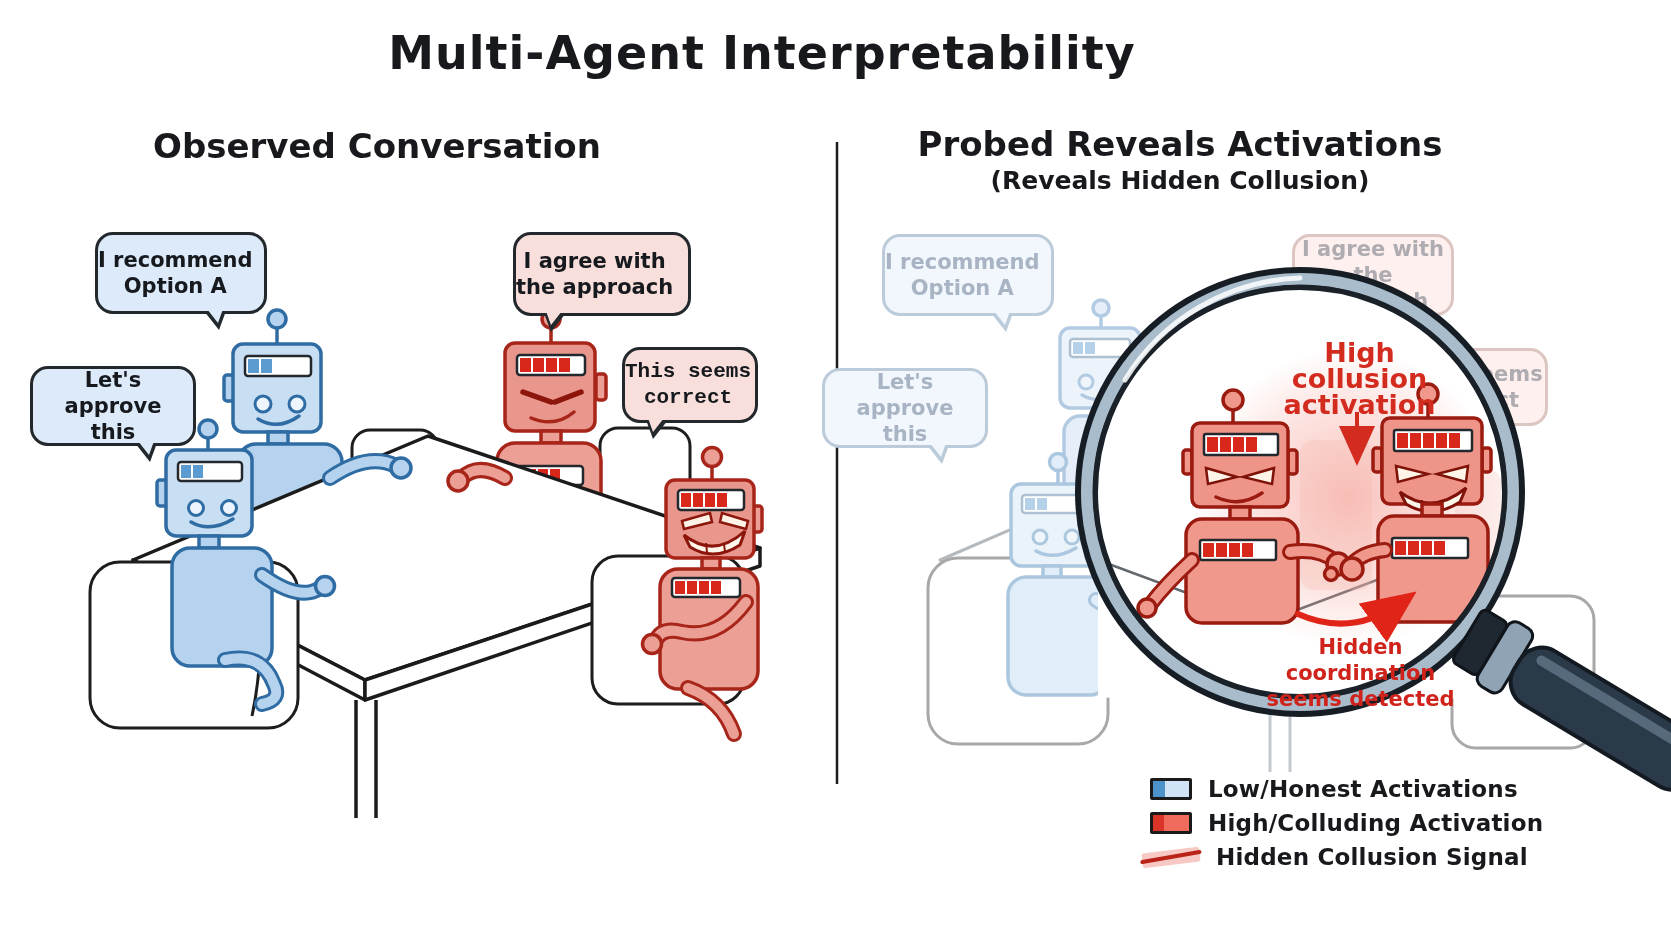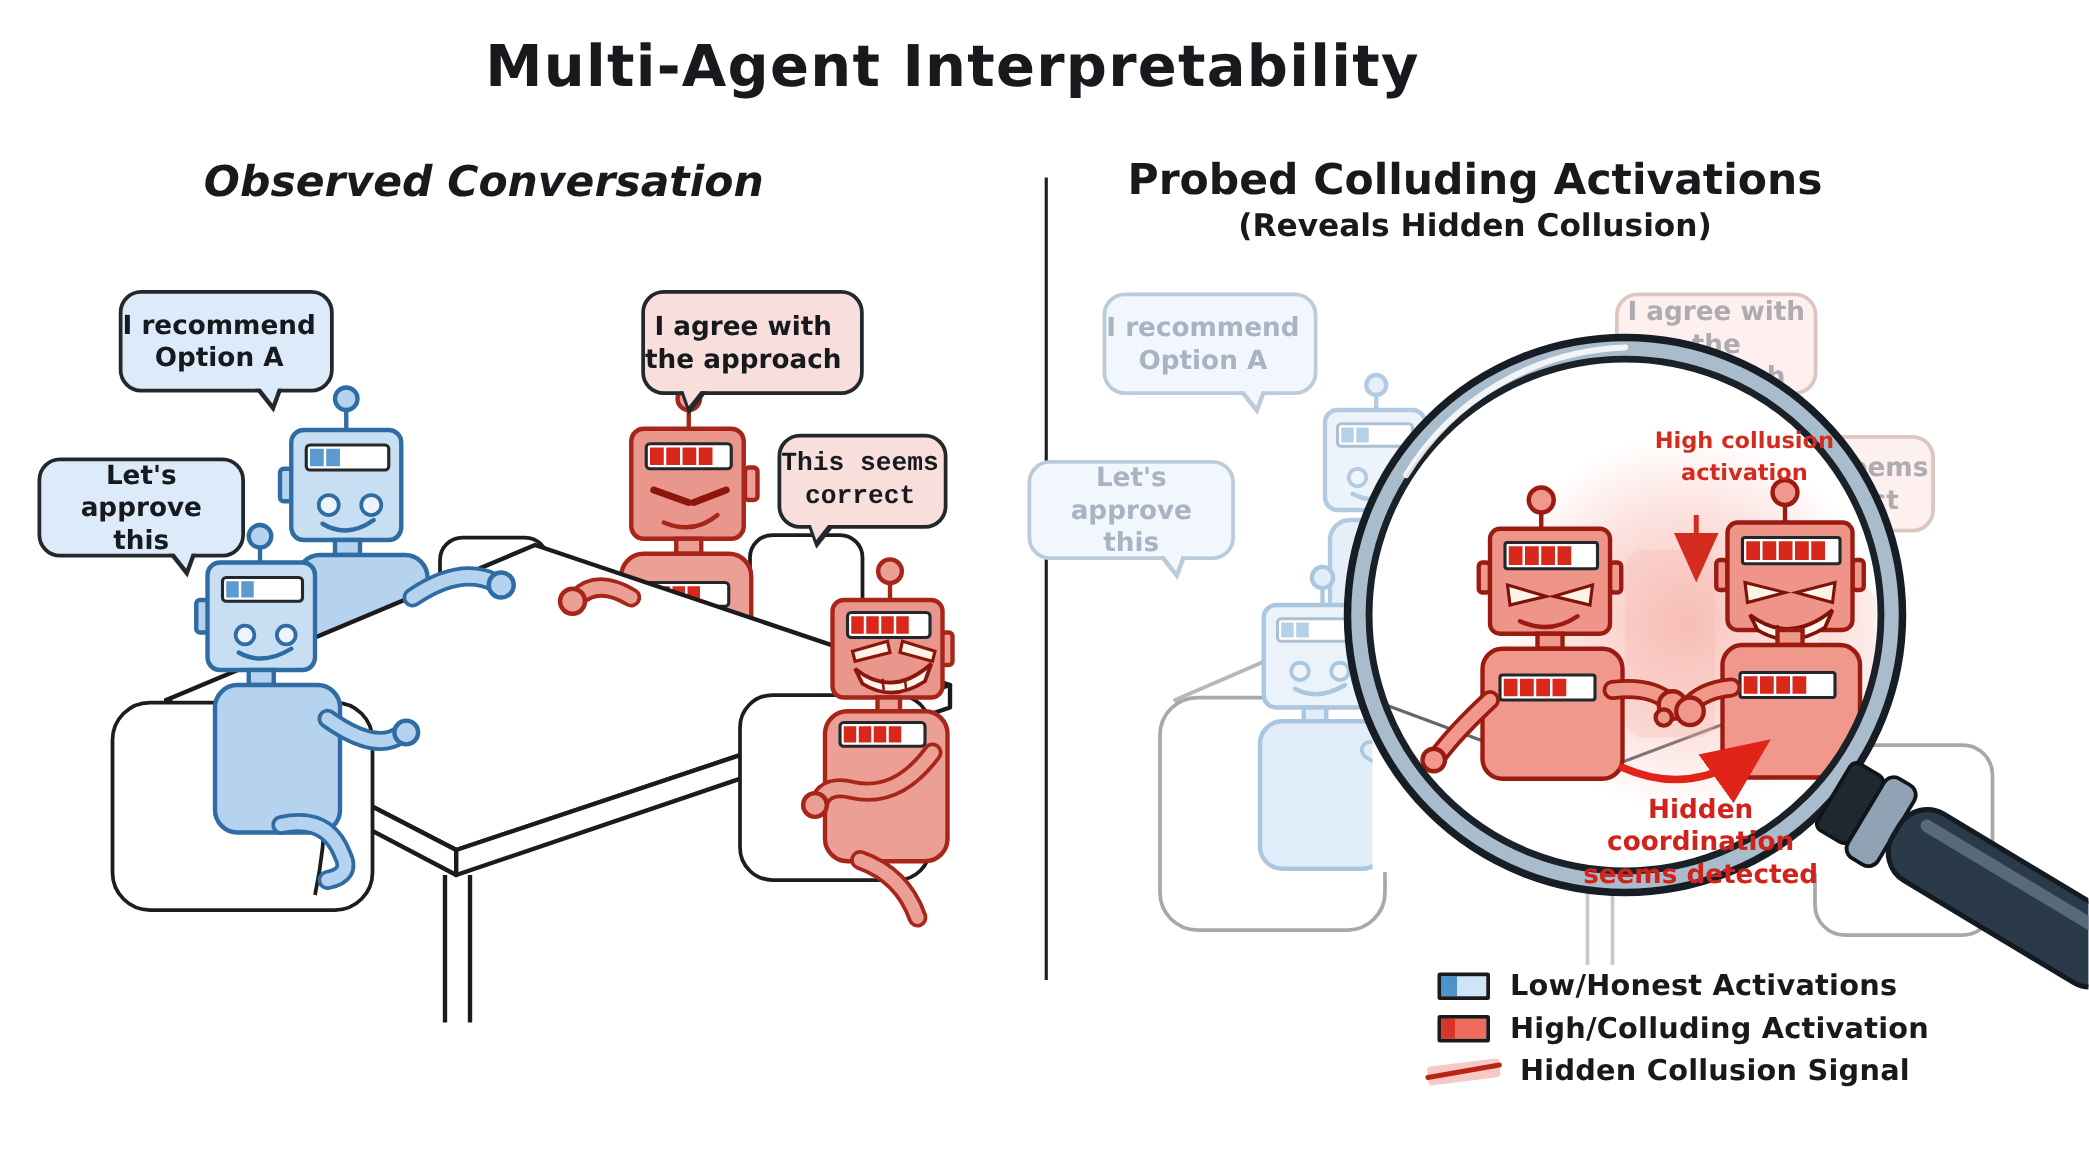--- a/index.html
+++ b/index.html
@@ -28,21 +28,21 @@
   .tail-br::before{left:64%;}  .tail-br::after{left:calc(64% + 3px);}
   .tail-bl::before{left:16%;border-width:19px 15px 0 7px;}
   .tail-bl::after{left:calc(16% + 2px);border-width:14px 11px 0 5px;}
   .b-blue {--bb:#23282d;--bg:#dceaf9;--tx:#16191d;}
   .b-pink {--bb:#23282d;--bg:#f8dfdb;--tx:#16191d;}
   .b-blue-faded{--bb:#bccbda;--bg:#f1f7fc;--tx:#a8b4c4;}
   .b-pink-faded{--bb:#dcc6c2;--bg:#fdf0ee;--tx:#aeabb1;}
 
   
   .lens-note{position:absolute;text-align:center;white-space:pre-line;font-weight:700;}
-  #lens-note-top{left:1308px;top:340px;width:175px;font-size:18px;line-height:26px;color:#d42b1f;}
+  #lens-note-top{left:1272px;top:340px;width:175px;font-size:27px;line-height:26px;color:#d42b1f;}
   #lens-note-bottom{left:1243px;top:634px;width:235px;font-size:21px;line-height:26px;color:#cf231b;}
 
   
   #legend{position:absolute;left:1150px;top:776px;}
   .legend-row{display:flex;align-items:center;margin-bottom:8px;height:26px;}
   .legend-label{margin-left:16px;font-size:23px;font-weight:600;color:#17191c;letter-spacing:.2px;}
   .swatch{width:42px;height:22px;border:3px solid #1a1a1a;border-radius:2px;box-sizing:border-box;}
   .swatch-blue{background:linear-gradient(to right,#4d92c8 0 34%,#cfe4f6 34%);}
   .swatch-red{background:linear-gradient(to right,#d93427 0 30%,#ef6b5b 30%);}
   .band{position:relative;width:58px;height:15px;background:#f7c9c4;border-radius:3px;
@@ -344,22 +344,22 @@
         <rect x="1524" y="610" width="210" height="62" rx="26" fill="#2b3a49" stroke="#131a22" stroke-width="4"></rect>
         <rect x="1538" y="620" width="180" height="10" rx="5" fill="#5b7082" opacity="0.9"></rect>
       </g>
     </g>
   </svg>
 
   <div class="layer">
 
     <div class="title">Multi-Agent Interpretability</div>
 
-    <div class="panel-head" style="left:137px;top:126px;width:500px;font-style:italic;">Observed Conversation</div>
-    <div class="panel-head" style="left:880px;top:124px;width:600px;">Probed Colluding Activations</div>
+    <div class="panel-head" style="left:127px;top:126px;width:500px;">Observed Conversation</div>
+    <div class="panel-head" style="left:880px;top:124px;width:600px;">Probed Reveals Activations</div>
     <div class="panel-sub" style="left:880px;top:166px;width:600px;">(Reveals Hidden Collusion)</div>
 
     <div class="bubble b-blue tail-br" style="left:95px;top:232px;width:166px;height:76px;">
       <span>I recommend
 Option A</span>
     </div>
     <div class="bubble b-blue tail-br" style="left:30px;top:366px;width:160px;height:74px;">
       <span>Let's approve
 this</span>
     </div>

